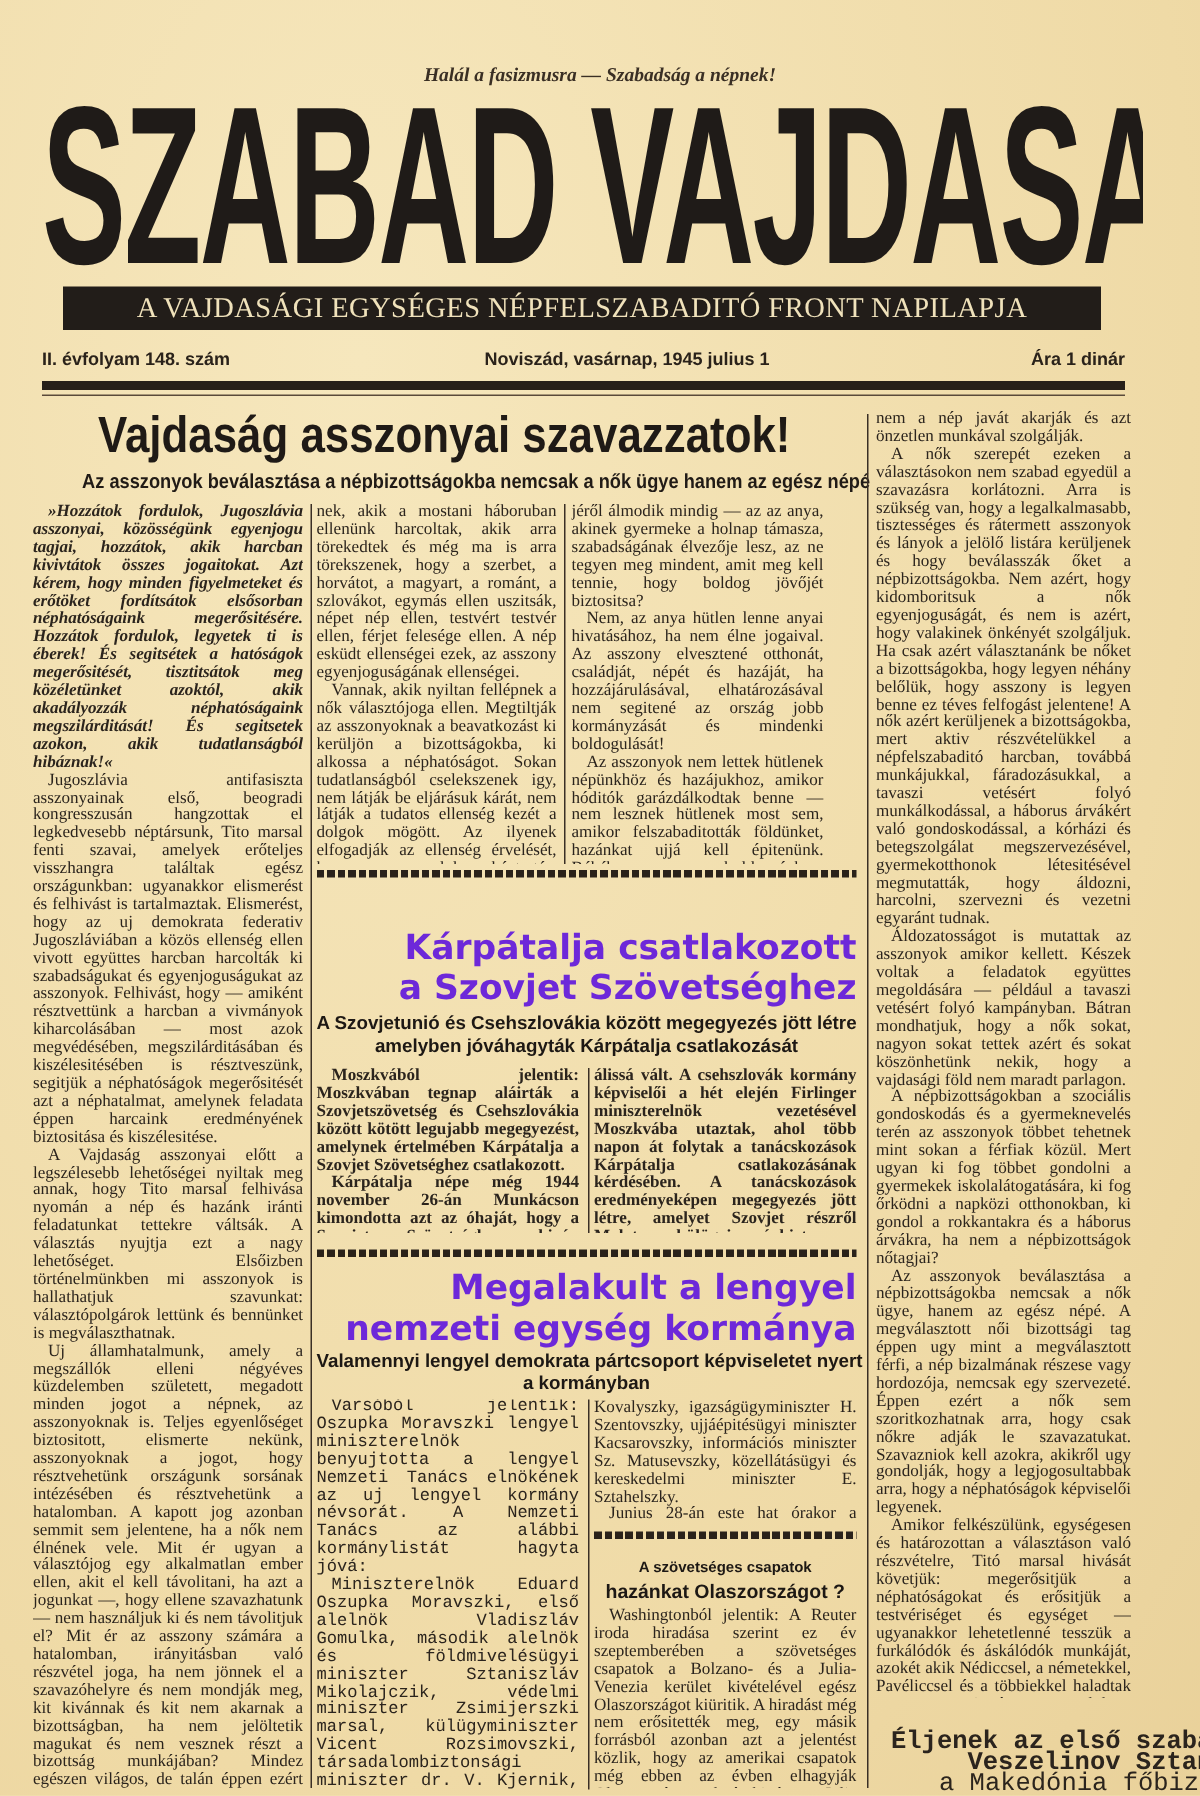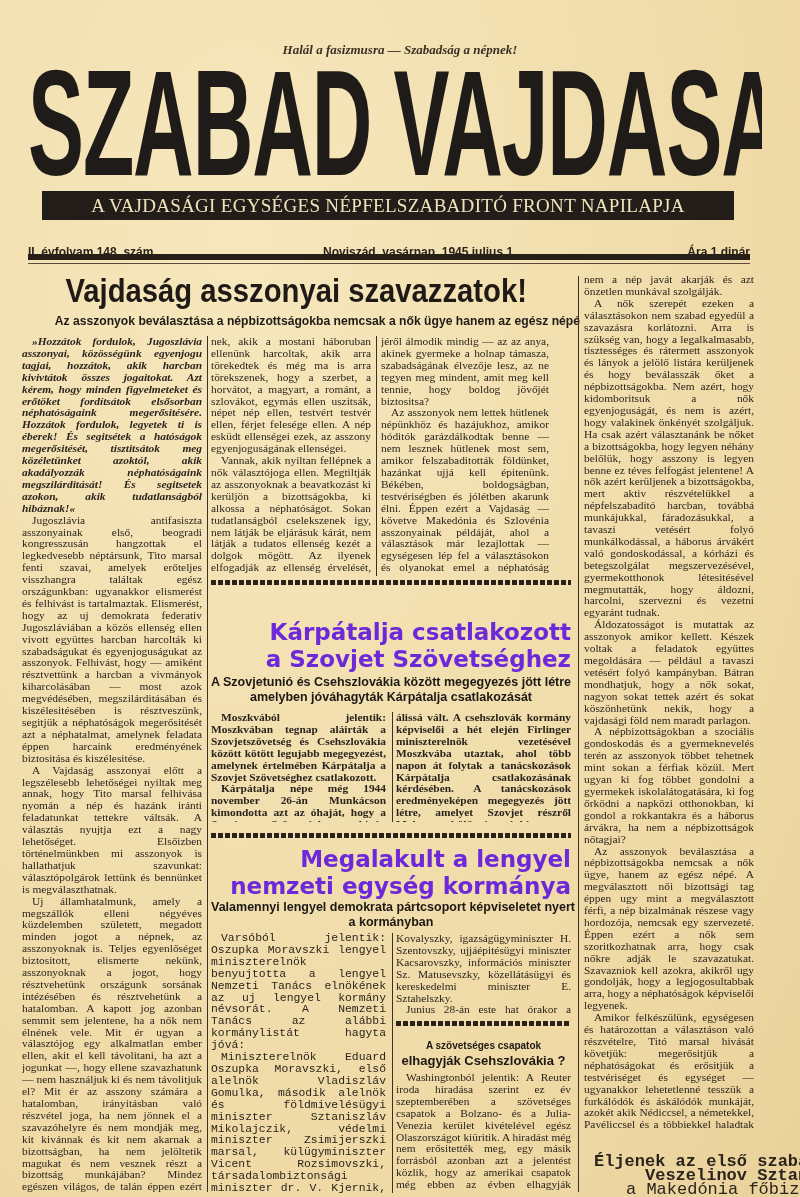--- a/index.html
+++ b/index.html
@@ -25,21 +25,21 @@
   .subtitle-bar {
     position: absolute; top: 191px; left: 42px; width: 692px; height: 29px;
     background: #221d19; color: #f0e2bb;
     font-family: Liberation Serif, serif; font-size: 19px; letter-spacing: 0.3px;
     display: flex; align-items: center; justify-content: center; white-space: nowrap;
   }
   .issue-line {
     position: absolute; top: 232px; left: 28px; width: 722px; height: 18px;
     font-family: "Liberation Sans", sans-serif; font-weight: bold; font-size: 12px; color: #2a221a;
   }
-  .issue-line span { position: absolute; top: 0; margin-top: 13px; }
+  .issue-line span { position: absolute; top: 0; }
   .rule-thick { position: absolute; top: 254px; left: 28px; width: 722px; height: 6px; background: #272019; }
   .rule-thin  { position: absolute; top: 263px; left: 28px; width: 722px; height: 1px; background: #5a4a3a; }
 
   .headline {
     position: absolute; top: 270px; left: 28px; width: 534px; text-align: center;
     font-family: "Liberation Sans", sans-serif; font-weight: bold; font-size: 34px; line-height: 40px;
     color: #1f1a16; transform: scaleX(0.86); transform-origin: center top; white-space: nowrap;
   }
   .subhead {
     position: absolute; top: 313px; left: 28px; width: 534px; text-align: center;
@@ -102,20 +102,21 @@
   <div class="vline" style="left:207px; top:336px; height:856px;"></div>
 
   <div class="col" style="left:211px; top:336px; width:160px; height:240px;">
     <p class="noind">nek, akik a mostani háboruban ellenünk harcoltak, akik arra törekedtek és még ma is arra törekszenek, hogy a szerbet, a horvátot, a magyart, a románt, a szlovákot, egymás ellen uszitsák, népet nép ellen, testvért testvér ellen, férjet felesége ellen. A nép esküdt ellenségei ezek, az asszony egyenjoguságának ellenségei.</p>
     <p>Vannak, akik nyiltan fellépnek a nők választójoga ellen. Megtiltják az asszonyoknak a beavatkozást ki kerüljön a bizottságokba, ki alkossa a néphatóságot. Sokan tudatlanságból cselekszenek igy, nem látják be eljárásuk kárát, nem látják a tudatos ellenség kezét a dolgok mögött. Az ilyenek elfogadják az ellenség érvelését, hogy az asszony dolga a háztartás, a gyerek, a konyha. Vajjon a házunktájának és gyermekeinknek sorsa nem függ-e ösze népünk sorsával? Vajjon a nép sorsa, gyermekeink és egész házunktája sorsa nem attól függ-e, hogy ki kormányozza a népet, az országot? Vajjon az anya, aki annyi gonddal, bajjal és türelemmel ápolja és neveli gyermekeit, aki hosszu éjszakákat reszket át sorsuk miatt, aki gyermekei jobb jövő-</p>
   </div>
   <div class="vline" style="left:376px; top:336px; height:240px;"></div>
 
   <div class="col" style="left:381px; top:336px; width:168px; height:240px;">
     <p class="noind">jéről álmodik mindig — az az anya, akinek gyermeke a holnap támasza, szabadságának élvezője lesz, az ne tegyen meg mindent, amit meg kell tennie, hogy boldog jövőjét biztositsa?</p>
+    <p>Nem, az anya hütlen lenne anyai hivatásához, ha nem élne jogaival. Az asszony elvesztené otthonát, családját, népét és hazáját, ha hozzájárulásával, elhatározásával nem segitené az ország jobb kormányzását és mindenki boldogulását!</p>
     <p>Az asszonyok nem lettek hütlenek népünkhöz és hazájukhoz, amikor hóditók garázdálkodtak benne — nem lesznek hütlenek most sem, amikor felszabaditották földünket, hazánkat ujjá kell épitenünk. Békében, boldogságban, testvériségben és jólétben akarunk élni. Éppen ezért a Vajdaság — követve Makedónia és Szlovénia asszonyainak példáját, ahol a választások már lezajlottak — egységesen lép fel a választásokon és olyanokat emel a néphatóság soraiba, akik tettekkel bizonyitották be már eddig is és biztositékot jelentenek a jövőre, hogy a hatalmat nem használják ki önző céljaikra, nem egy szük csoport érdekeit képviselik, ha-</p>
   </div>
 
   <div class="vline" style="left:578px; top:276px; height:916px;"></div>
   <div class="col" style="left:584px; top:274px; width:170px; height:858px;">
     <p class="noind">nem a nép javát akarják és azt önzetlen munkával szolgálják.</p>
     <p>A nők szerepét ezeken a választásokon nem szabad egyedül a szavazásra korlátozni. Arra is szükség van, hogy a legalkalmasabb, tisztességes és rátermett asszonyok és lányok a jelölő listára kerüljenek és hogy beválasszák őket a népbizottságokba. Nem azért, hogy kidomboritsuk a nők egyenjoguságát, és nem is azért, hogy valakinek önkényét szolgáljuk. Ha csak azért választanánk be nőket a bizottságokba, hogy legyen néhány belőlük, hogy asszony is legyen benne ez téves felfogást jelentene! A nők azért kerüljenek a bizottságokba, mert aktiv részvételükkel a népfelszabaditó harcban, továbbá munkájukkal, fáradozásukkal, a tavaszi vetésért folyó munkálkodással, a háborus árvákért való gondoskodással, a kórházi és betegszolgálat megszervezésével, gyermekotthonok létesitésével megmutatták, hogy áldozni, harcolni, szervezni és vezetni egyaránt tudnak.</p>
     <p>Áldozatosságot is mutattak az asszonyok amikor kellett. Készek voltak a feladatok együttes megoldására — például a tavaszi vetésért folyó kampányban. Bátran mondhatjuk, hogy a nők sokat, nagyon sokat tettek azért és sokat köszönhetünk nekik, hogy a vajdasági föld nem maradt parlagon.</p>
     <p>A népbizottságokban a szociális gondoskodás és a gyermeknevelés terén az asszonyok többet tehetnek mint sokan a férfiak közül. Mert ugyan ki fog többet gondolni a gyermekek iskolalátogatására, ki fog őrködni a napközi otthonokban, ki gondol a rokkantakra és a háborus árvákra, ha nem a népbizottságok nőtagjai?</p>
     <p>Az asszonyok beválasztása a népbizottságokba nemcsak a nők ügye, hanem az egész népé. A megválasztott női bizottsági tag éppen ugy mint a megválasztott férfi, a nép bizalmának részese vagy hordozója, nemcsak egy szervezeté. Éppen ezért a nők sem szoritkozhatnak arra, hogy csak nőkre adják le szavazatukat. Szavazniok kell azokra, akikről ugy gondolják, hogy a legjogosultabbak arra, hogy a néphatóságok képviselői legyenek.</p>
@@ -151,18 +152,18 @@
     <p>Miniszterelnök Eduard Oszupka Moravszki, első alelnök Vladiszláv Gomulka, második alelnök és földmivelésügyi miniszter Sztaniszláv Mikolajczik, védelmi miniszter Zsimijerszki marsal, külügyminiszter Vicent Rozsimovszki, társadalombiztonsági miniszter dr. V. Kjernik, pénzügyminiszter Konsztantin Dombrovszky, társadalombiztonsági miniszter S. Racskievicz, iparügyi miniszter Hilary Mincz, közlekedésügyi miniszter Rabanovszki mérnök, posta- és távirdaügyi miniszter Velyeszláv Turug, hajózásügyi és külkereskedelmi miniszter dr. Jendajhovszki, egészségügyi miniszter dr. Litvin, erdőügyi miniszter S. Valcsuv, munkaügyi és szociálpolitikai miniszter Jan Sztancsik, közoktatásügyi miniszter Csaszlav Viczeh, kulturális és művészeti ügyek minisztere Vladiszláv</p>
   </div>
   <div class="vline" style="left:392px; top:933px; height:260px;"></div>
   <div class="col" style="left:396px; top:933px; width:175px; height:80px;">
     <p class="noind">Kovalyszky, igazságügyminiszter H. Szentovszky, ujjáépitésügyi miniszter Kacsarovszky, információs miniszter Sz. Matusevszky, közellátásügyi és kereskedelmi miniszter E. Sztahelszky.</p>
     <p>Junius 28-án este hat órakor a lengyel nemzeti egység kormánya letette az esküt a Nemzeti Tanács előtt. Utána megtartották az első minisztertanácsot.</p>
   </div>
 
   <div class="wavy" style="left:396px; top:1021px; width:175px;"></div>
   <div class="art-sub" style="left:396px; top:1038px; width:175px; font-size:10px; line-height:15px;">A szövetséges csapatok</div>
-  <div class="art-sub" style="left:396px; top:1053px; width:175px; font-size:13px; line-height:15px;">elhagyják Csehszlovákia ?</div>
+  <div class="art-sub" style="left:396px; top:1053px; width:175px; font-size:13px; line-height:15px;">hazánkat Olaszországot ?</div>
   <div class="col" style="left:396px; top:1072px; width:175px; height:120px;">
     <p>Washingtonból jelentik: A Reuter iroda hiradása szerint ez év szeptemberében a szövetséges csapatok a Bolzano- és a Julia-Venezia kerület kivételével egész Olaszországot kiüritik. A hiradást még nem erősitették meg, egy másik forrásból azonban azt a jelentést közlik, hogy az amerikai csapatok még ebben az évben elhagyják Olaszország területét kivéve a Julia Venezia-i körzetet.</p>
   </div>
 
 </div>
 
 </body></html>

